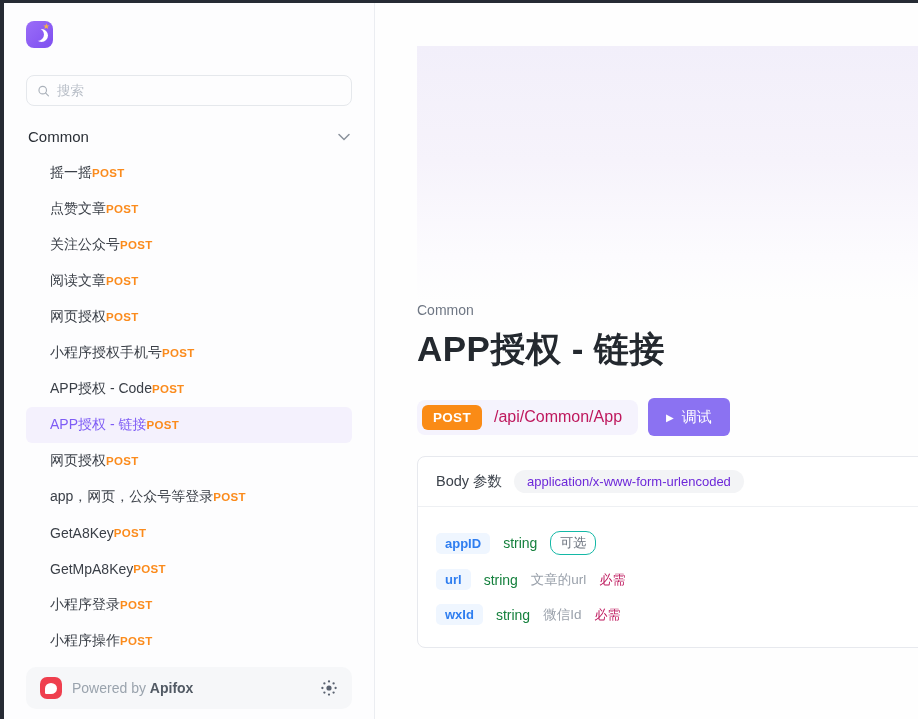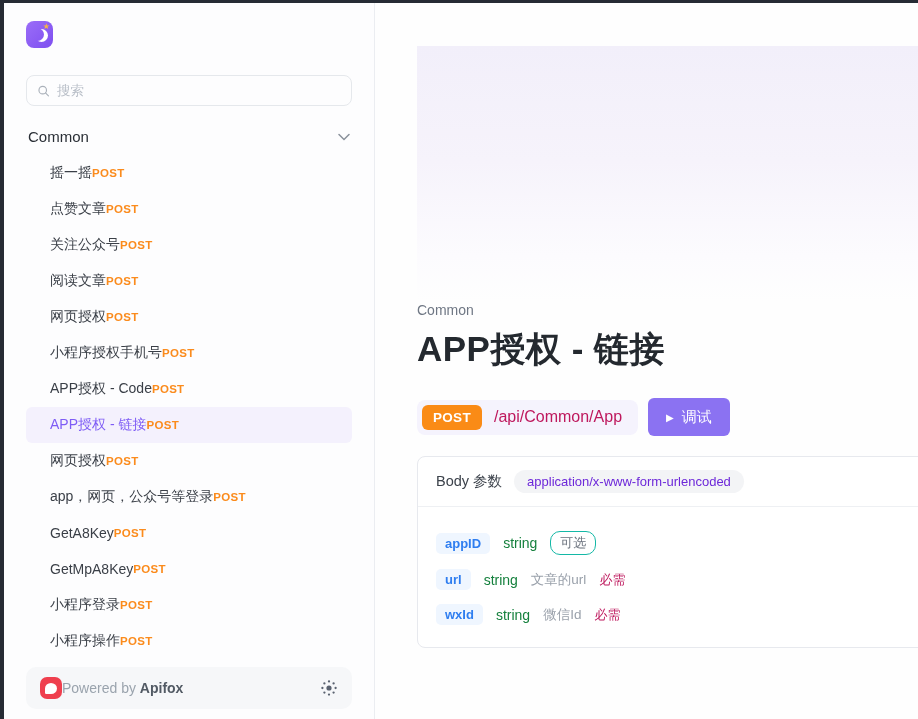--- a/index.html
+++ b/index.html
@@ -24,21 +24,21 @@
   .section-row { margin-top:20px; display:flex; align-items:center; justify-content:space-between;
     font-size:15px; color:#2a2f36; cursor:pointer; padding:2px 2px; }
   .side-items { margin-top:8px; }
   .side-item { height:36px; display:flex; align-items:center; 
     padding:0 10px 0 24px; border-radius:6px; cursor:pointer; }
   .side-item .lbl { font-size:14px; color:#3a3f47; }
   .side-item .mtd { font-size:11.5px; font-weight:700; color:#fb8b1c; letter-spacing:.3px; }
   .side-item.active { background:#f4f1fd; }
   .side-item.active .lbl { color:#7e5cf5; }
   .side-footer { margin-top:8px; height:42px; background:#f6f7f9; border-radius:10px; display:flex;
-    align-items:center; padding:0 14px; }
+    align-items:center; padding:0 14px; gap:10px; }
   .apifox-logo { width:22px; height:22px; background:#ef3f4e; border-radius:7px; position:relative; flex:none; }
   .apifox-logo::after { content:""; position:absolute; left:5px; top:6px; width:12px; height:11px;
     background:#fff; border-radius:50% 50% 50% 10%; }
   .powered { font-size:14px; color:#9aa3ad; }
   .powered b { color:#525a64; font-weight:700; }
   .sun-btn { margin-left:auto; cursor:pointer; display:flex; }
 
   
   .main { flex:1; position:relative; padding:43px 0 0 42px; background:#fefefe; overflow:hidden; }
   .banner { position:absolute; left:0; top:0; right:0; height:256px; pointer-events:none;

